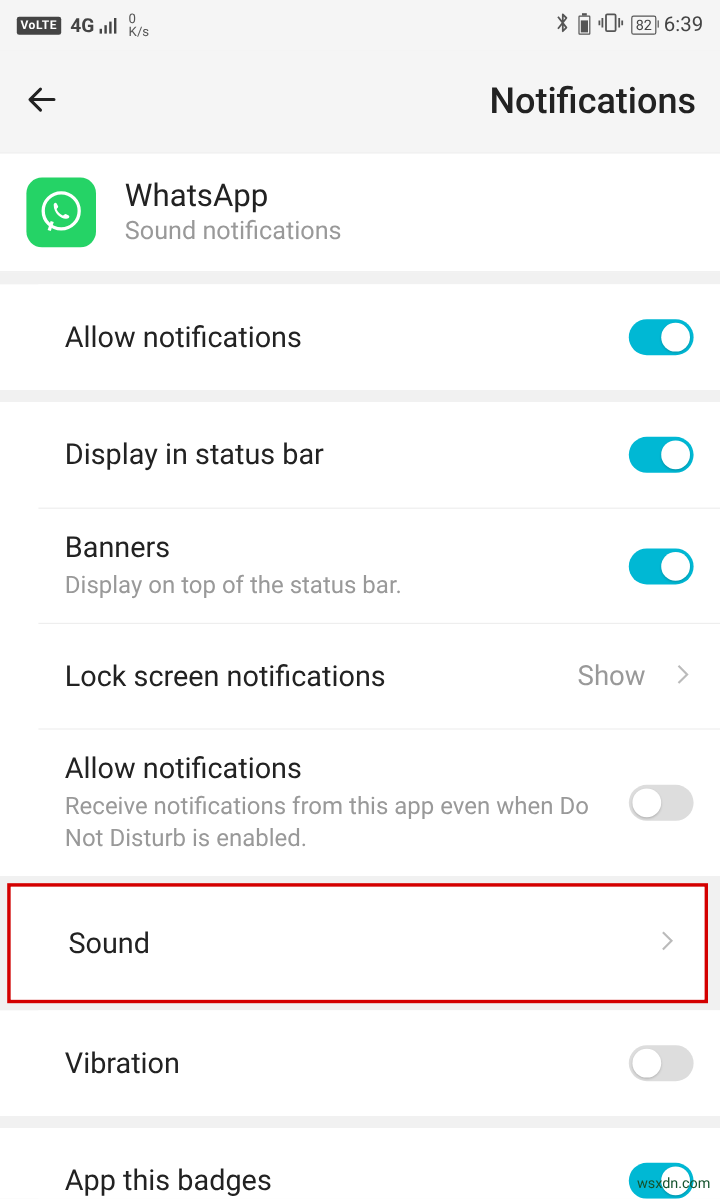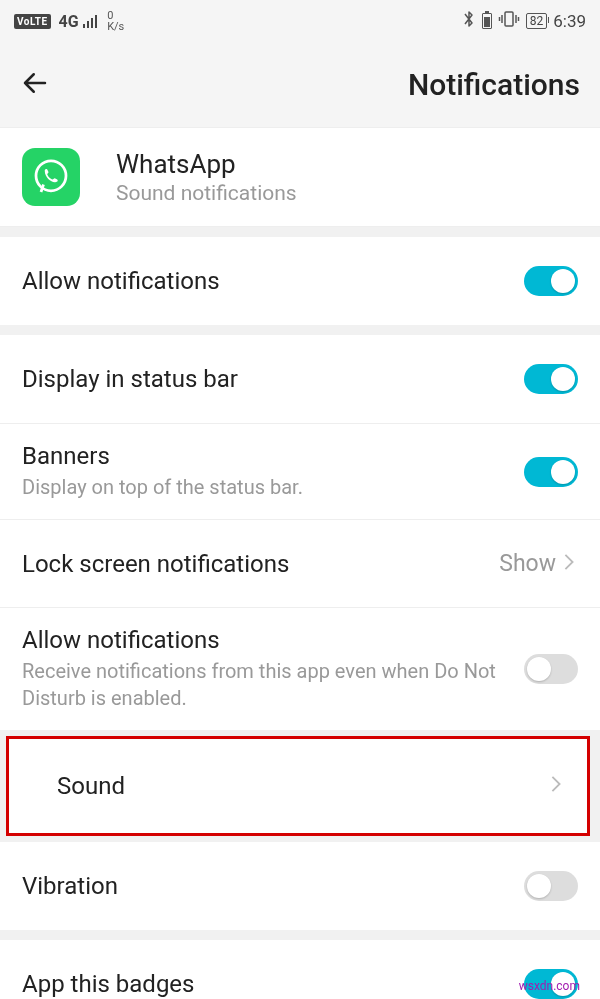--- a/index.html
+++ b/index.html
@@ -24,51 +24,51 @@
     .batt-icon::before{content:'';position:absolute;top:-3px;left:2px;width:4px;height:1.5px;background:#555;}
     .batt-icon::after{content:'';position:absolute;bottom:1px;left:1px;right:1px;height:70%;background:#555;}
 
     
     .header { height: 86px; background: #f5f5f5; display:flex; align-items:center; padding: 0 20px; gap: 28px; border-bottom:1px solid #eee;justify-content:space-between;}
     .back { cursor:pointer; }
     .back svg { width: 30px; height: 30px; }
     .title { font-size: 30px; font-weight: 500; color:#222; }
 
     
-    .app-row { background:#fff; padding: 20px 22px; display:flex; align-items:center; gap:36px; border-bottom:1px solid #eee;}
+    .app-row { background:#fff; padding: 20px 22px; display:flex; align-items:center; gap:24px; border-bottom:1px solid #eee;}
     .app-icon { width:58px; height:58px; border-radius:13px; background:#25D366; display:flex; align-items:center; justify-content:center;}
     .app-icon svg { width:40px; height:40px;}
     .app-name { font-size:26px; color:#222; margin-bottom:2px;}
     .app-sub { font-size:21px; color:#999;}
 
     .gap { height:10px; }
 
     
     .row { background:#fff; padding: 0 22px; display:flex; align-items:center; min-height:88px; position:relative;}
     .row + .row { border-top:1px solid #eee; }
     .row .txt { flex:1; padding:18px 0;}
     .row .lbl { font-size:24px; color:#222;}
     .row .sub { font-size:20px; color:#999; margin-top:4px; line-height:1.35;}
-    .row .val { font-size:23px; color:#999; margin-right:4px;}
+    .row .val { font-size:23px; color:#999; margin-right:22px;}
     .row .chev svg{ width:18px; height:18px;}
 
     
     .toggle { width:54px; height:30px; border-radius:15px; position:relative; flex-shrink:0;}
     .toggle.on { background:#00b8d4;}
     .toggle.off { background:#ddd;}
     .toggle .knob { width:24px; height:24px; border-radius:50%; background:#fff; position:absolute; top:3px; box-shadow:0 1px 2px rgba(0,0,0,.2);}
     .toggle.on .knob { right:3px;}
     .toggle.off .knob { left:3px;}
 
-    .section { background:#fff; }
+    .section { background:#fff;padding-left:32px; }
 
     .highlight { border:3px solid #d40000; margin:6px 10px 6px 6px; }
     .highlight .row { min-height:94px;padding-left:48px;}
 
-    .watermark { position:absolute; right:20px; bottom:6px; font-size:12px; color:#a21caf;}
+    .watermark { position:absolute; right:8px; bottom:6px; font-size:12px; color:#14532d;}
   </style>
 </head>
 <body>
 
 <div class="status-bar">
   <div class="status-left">
     <span class="volte-badge">VoLTE</span>
     <span class="sig-4g">4G</span>
     <span class="signal-bars">
         <span class="sb1"></span>

